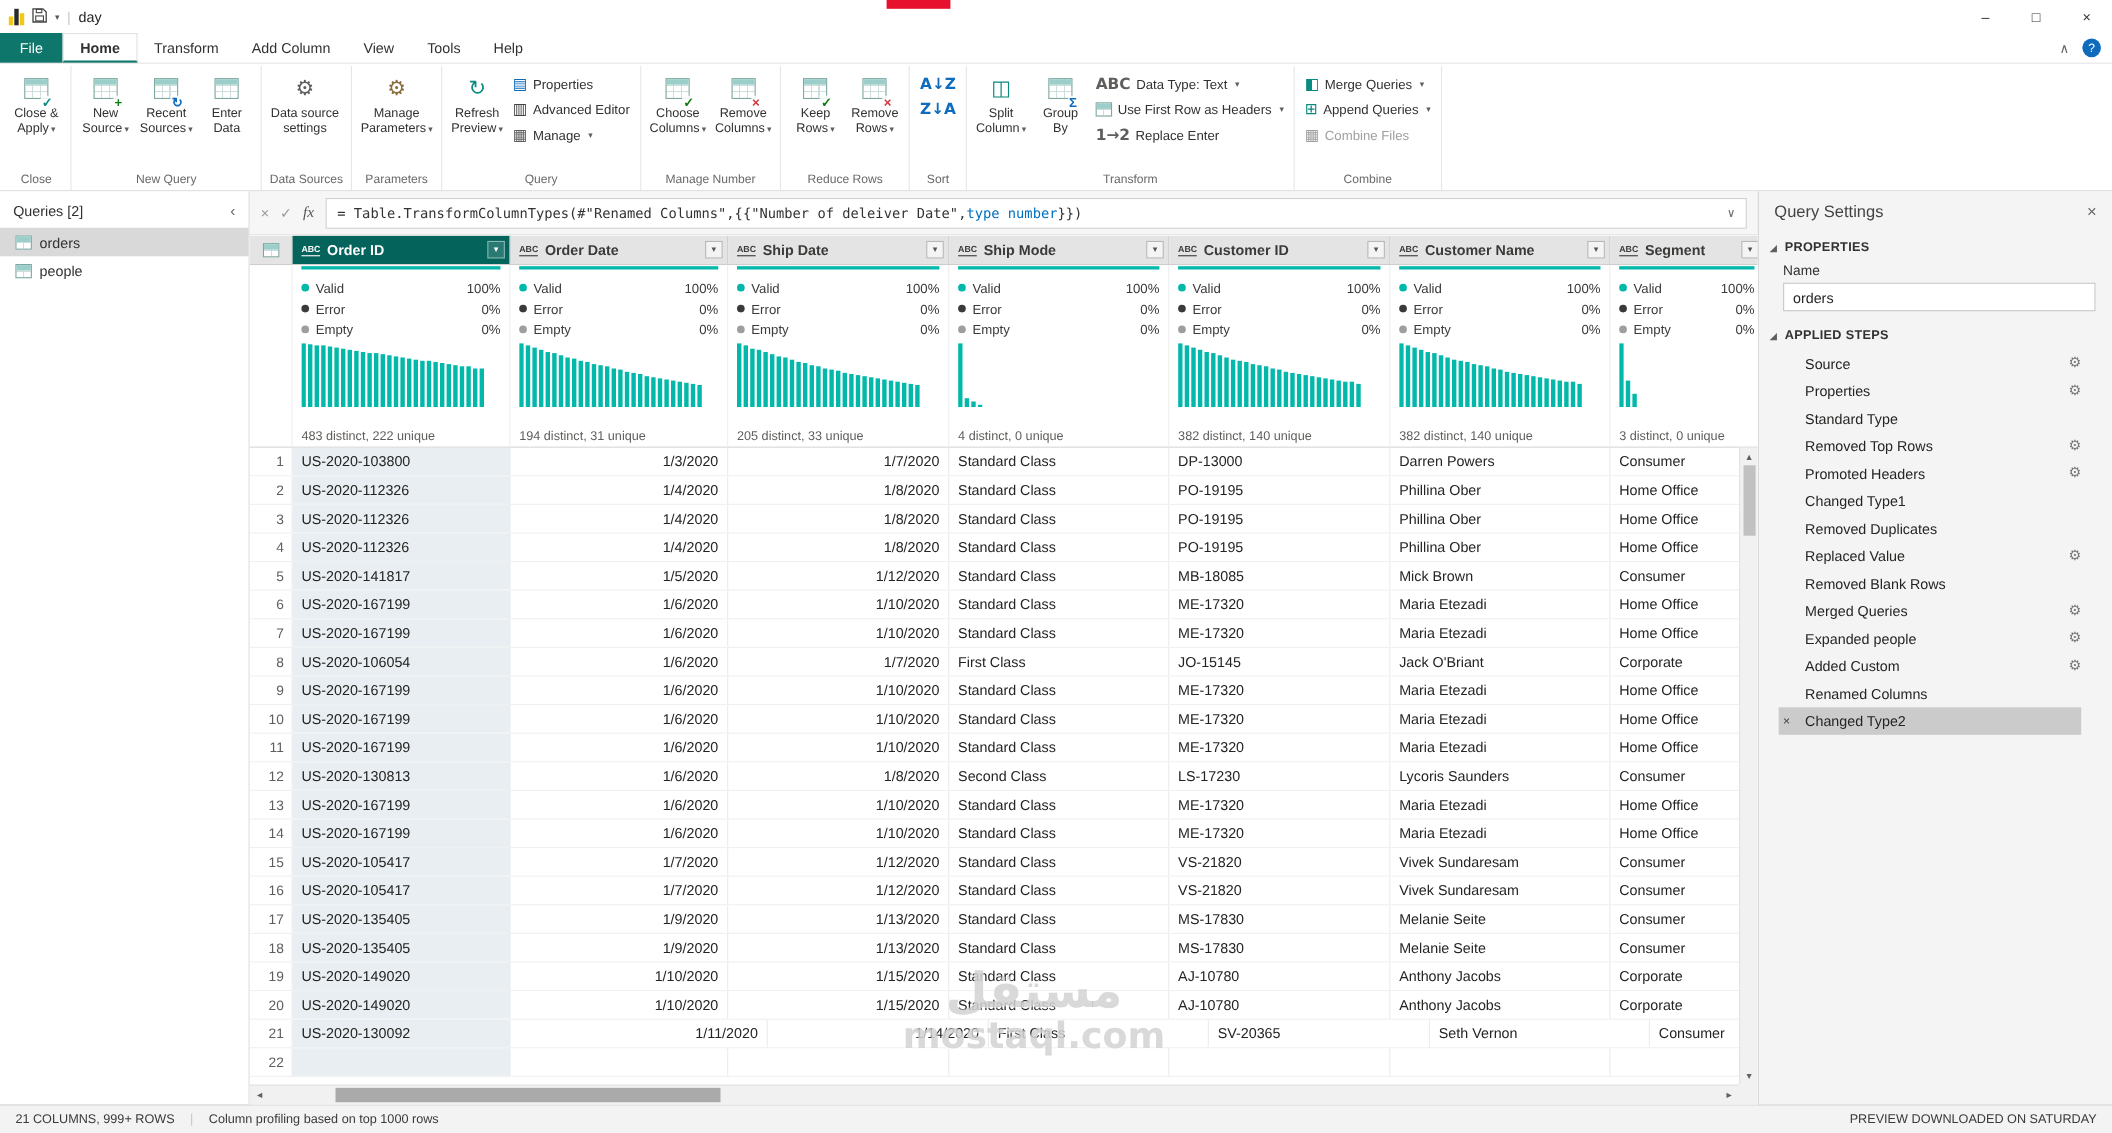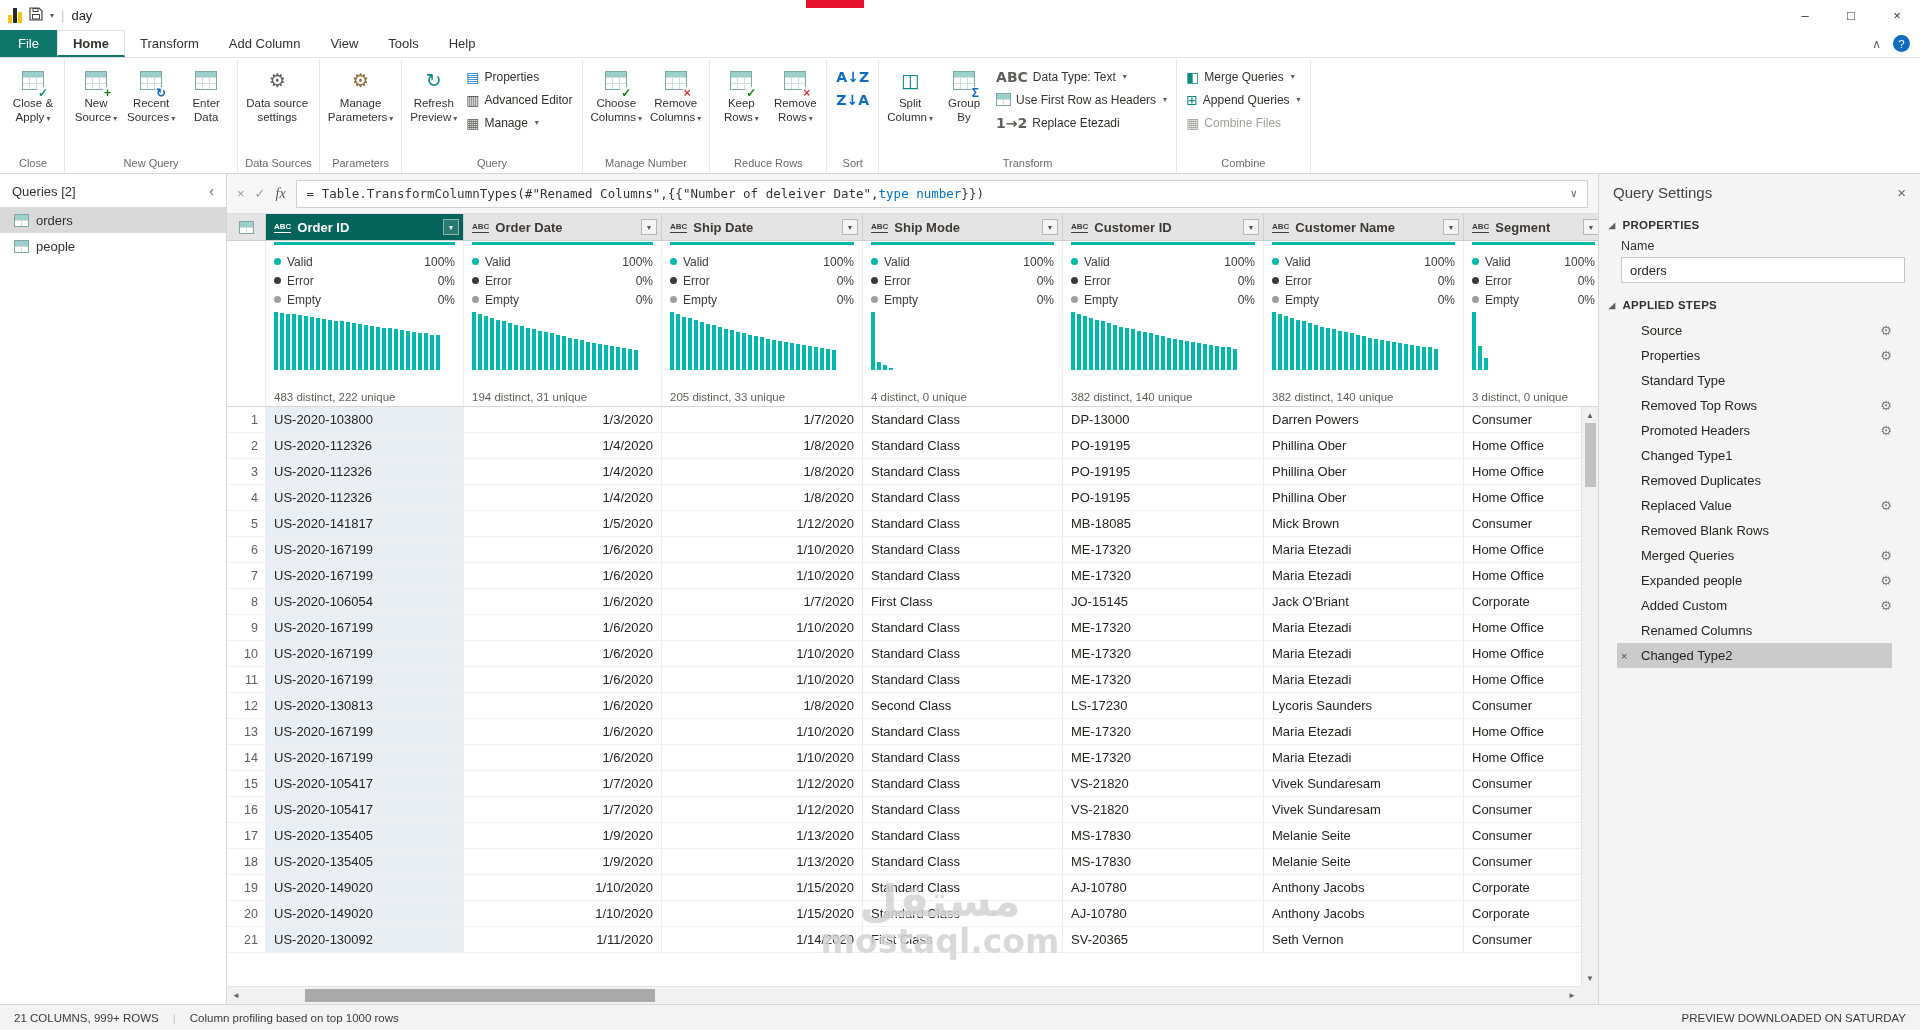--- a/index.html
+++ b/index.html
@@ -357,21 +357,21 @@
               <span class="ic">
                 <span class="tbl-ic"></span>
               </span>
               <span class="slab">Use First Row as Headers</span>
               <span class="dd">▾</span>
             </div>
             <div class="rbtn sm">
               <span class="ic">
                 <span class="glyph tiny" style="color: rgb(96, 94, 92);">1→2</span>
               </span>
-              <span class="slab">Replace Etezadi</span>
+              <span class="slab">Replace Enter</span>
             </div>
           </div>
         </div>
         <div class="rlabel">Transform</div>
       </div>
       <div class="rgroup">
         <div class="rrow">
           <div class="rstack">
             <div class="rbtn sm">
               <span class="ic">
@@ -987,26 +987,36 @@
               <div class="dcell right" style="width: 198px;">1/10/2020</div>
               <div class="dcell right" style="width: 201px;">1/15/2020</div>
               <div class="dcell" style="width: 200px;">Standard Class</div>
               <div class="dcell" style="width: 201px;">AJ-10780</div>
               <div class="dcell" style="width: 200px;">Anthony Jacobs</div>
               <div class="dcell" style="width: 140px;">Corporate</div>
             </div>
             <div class="drow">
               <div class="rn">21</div>
               <div class="dcell selcol" style="width: 198px;">US-2020-130092</div>
-              <div class="dcell right" style="width: 198px;">1/11/2020</div>
+              <div class="dcell right" style="width: 198px; margin-left: 36px;">1/11/2020</div>
               <div class="dcell right" style="width: 201px;">1/14/2020</div>
               <div class="dcell" style="width: 200px;">First Class</div>
               <div class="dcell" style="width: 201px;">SV-20365</div>
               <div class="dcell" style="width: 200px;">Seth Vernon</div>
               <div class="dcell" style="width: 140px;">Consumer</div>
+            </div>
+            <div class="drow">
+              <div class="rn">22</div>
+              <div class="dcell selcol" style="width: 198px;"></div>
+              <div class="dcell right" style="width: 198px;"></div>
+              <div class="dcell right" style="width: 201px;"></div>
+              <div class="dcell" style="width: 200px;"></div>
+              <div class="dcell" style="width: 201px;"></div>
+              <div class="dcell" style="width: 200px;"></div>
+              <div class="dcell" style="width: 140px;"></div>
             </div>
           </div>
         <div class="vscroll">
           <div class="varrow">▲</div>
           <div class="vthumb"></div>
           <div class="vspace"></div>
           <div class="varrow">▼</div>
         </div>
         <div class="hscroll">
           <div class="harrow">◄</div>

